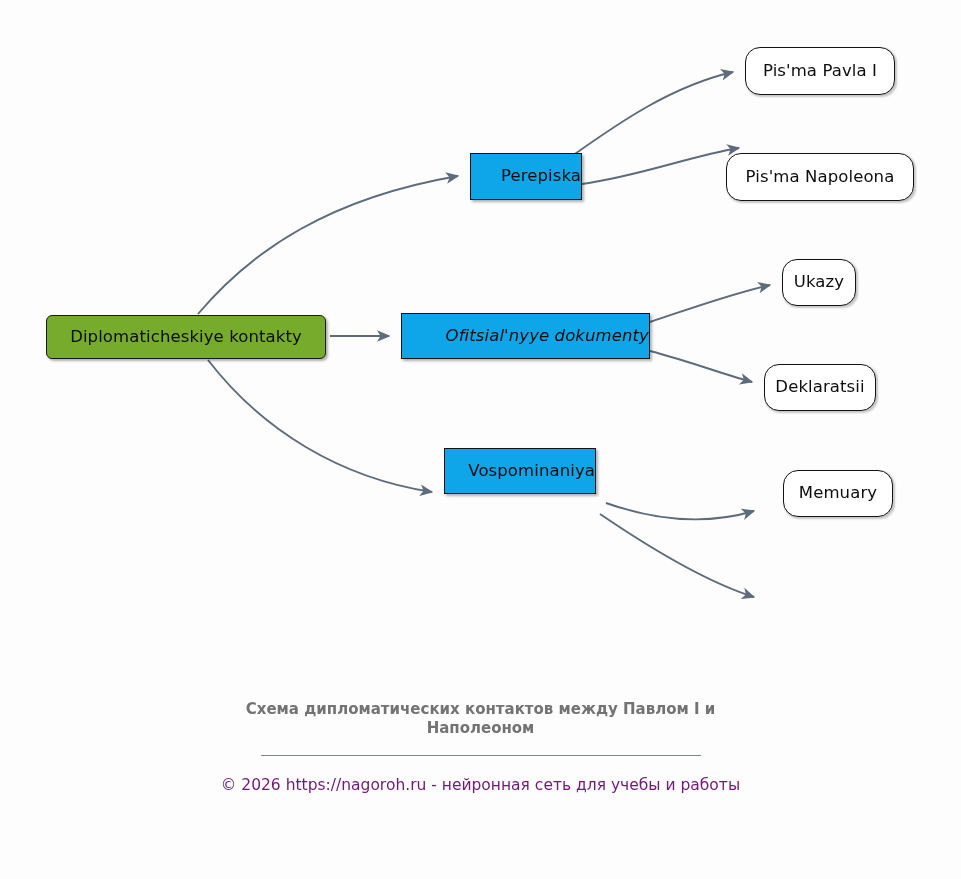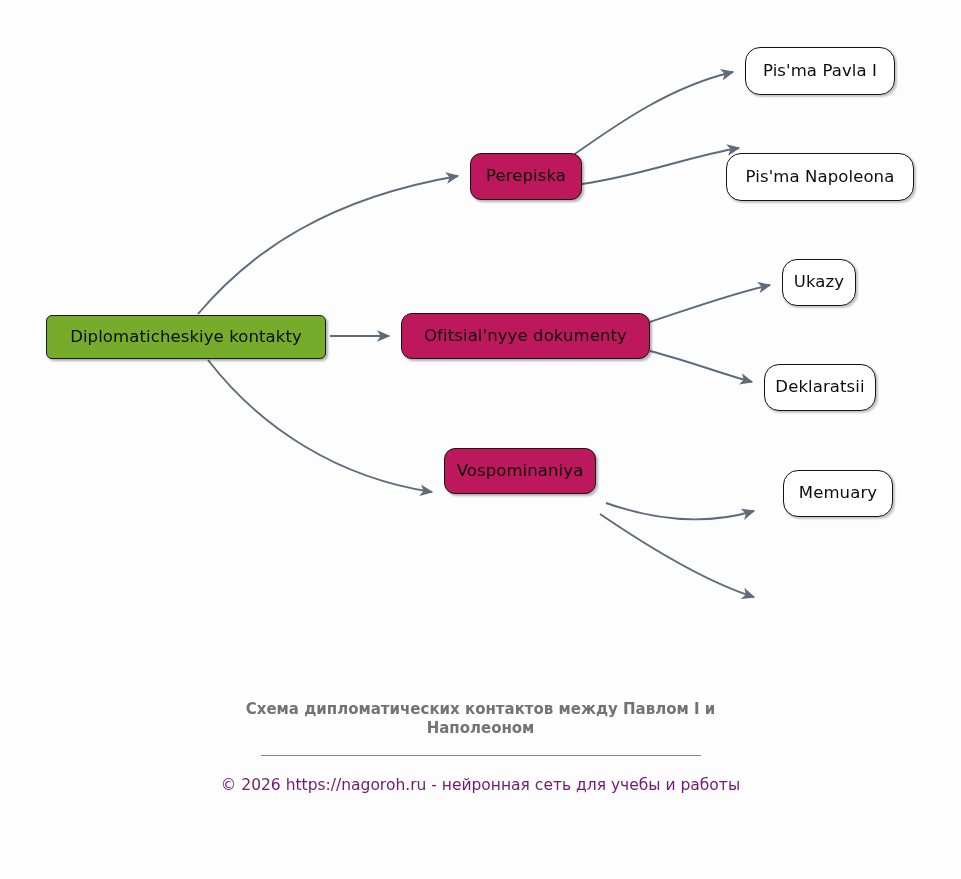--- a/index.html
+++ b/index.html
@@ -42,24 +42,25 @@
     line-height: 1;
   }
 
   .node.root {
     background: #76ab2b;
     border: 1.6px solid #1a1a1a;
     border-radius: 6px;
     box-shadow: 2px 2px 2.5px rgba(0,0,0,0.30);
   }
   .node.branch {
-    background: #be185d;
+    background: #0ea5e9;
     border: 1.6px solid #141414;
-    border-radius: 11px;
+    border-radius: 0;
     box-shadow: 2px 2px 2.5px rgba(0,0,0,0.30);
+    justify-content: flex-end;
   }
   .node.leaf {
     background: #ffffff;
     border: 1.5px solid #141414;
     border-radius: 15px;
     box-shadow: 1.5px 1.5px 2px rgba(0,0,0,0.22);
   }
 
   
   #footer {
@@ -128,21 +129,21 @@
     <span class="node-label">Perepiska</span>
   </div>
 
   <div class="node leaf" style="left:745px; top:47px; width:150px; height:48px;">
     <span class="node-label">Pis'ma Pavla I</span>
   </div>
   <div class="node leaf" style="left:726px; top:153px; width:188px; height:48px;">
     <span class="node-label">Pis'ma Napoleona</span>
   </div>
 
-  <div class="node branch" style="left:401px; top:313px; width:249px; height:46px;">
+  <div class="node branch" style="left:401px; top:313px; width:249px; height:46px;font-style:italic;">
     <span class="node-label">Ofitsial'nyye dokumenty</span>
   </div>
 
   <div class="node leaf" style="left:782px; top:259px; width:74px; height:47px;">
     <span class="node-label">Ukazy</span>
   </div>
   <div class="node leaf" style="left:764px; top:364px; width:112px; height:47px;">
     <span class="node-label">Deklaratsii</span>
   </div>
 

